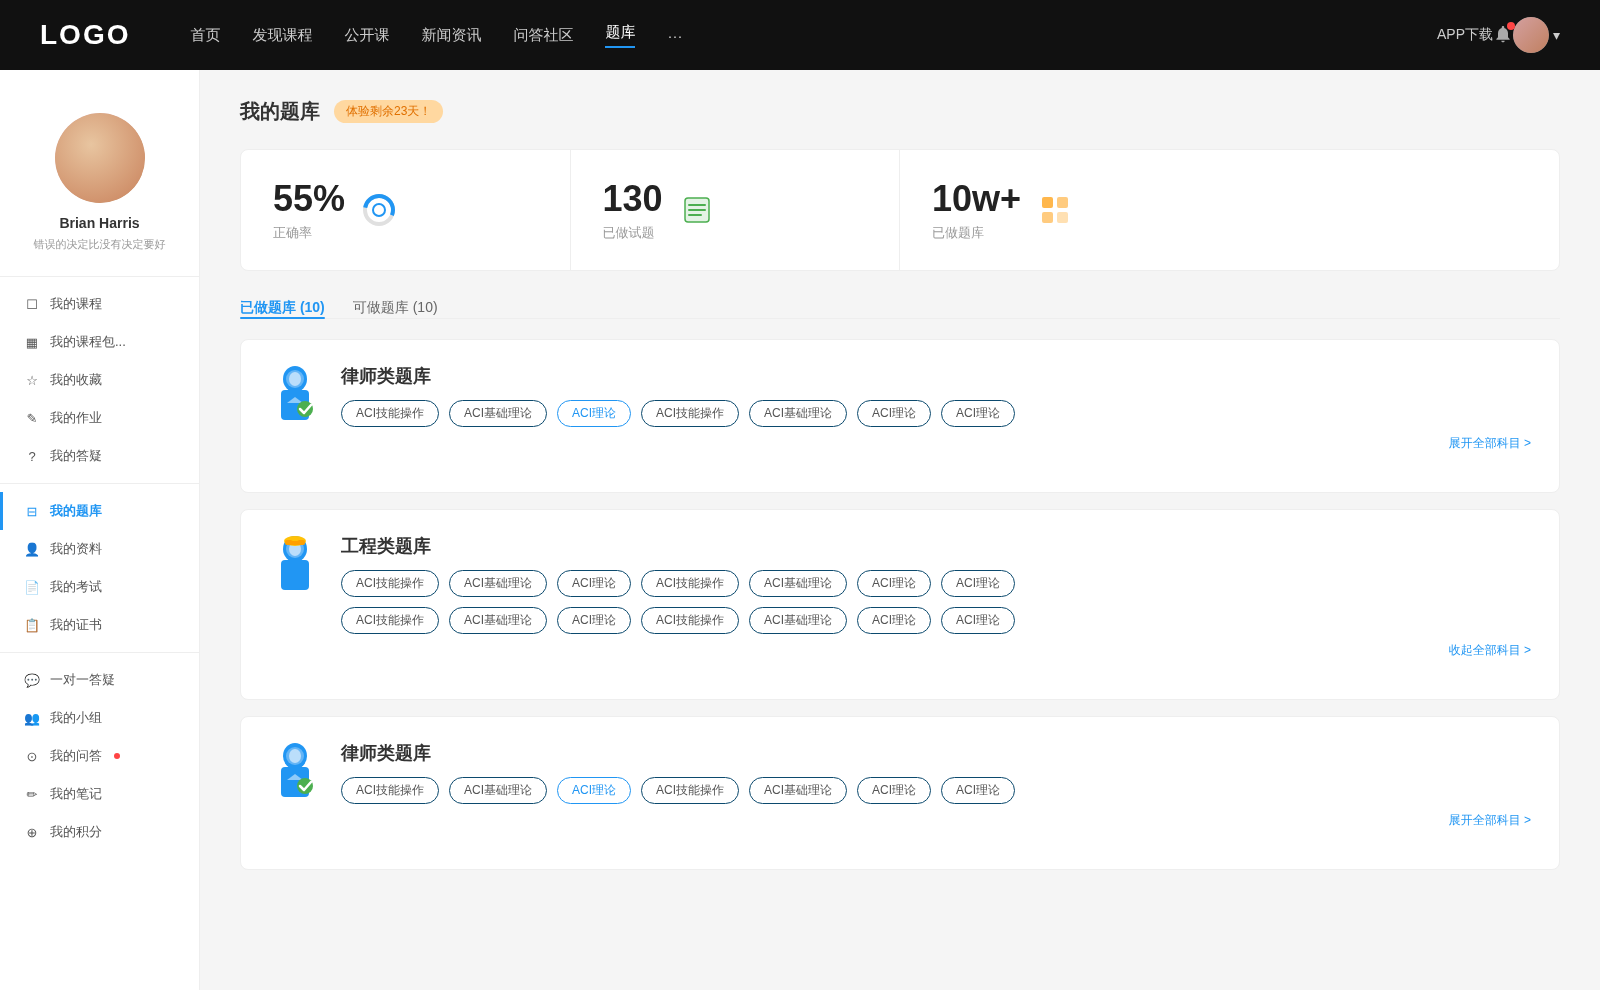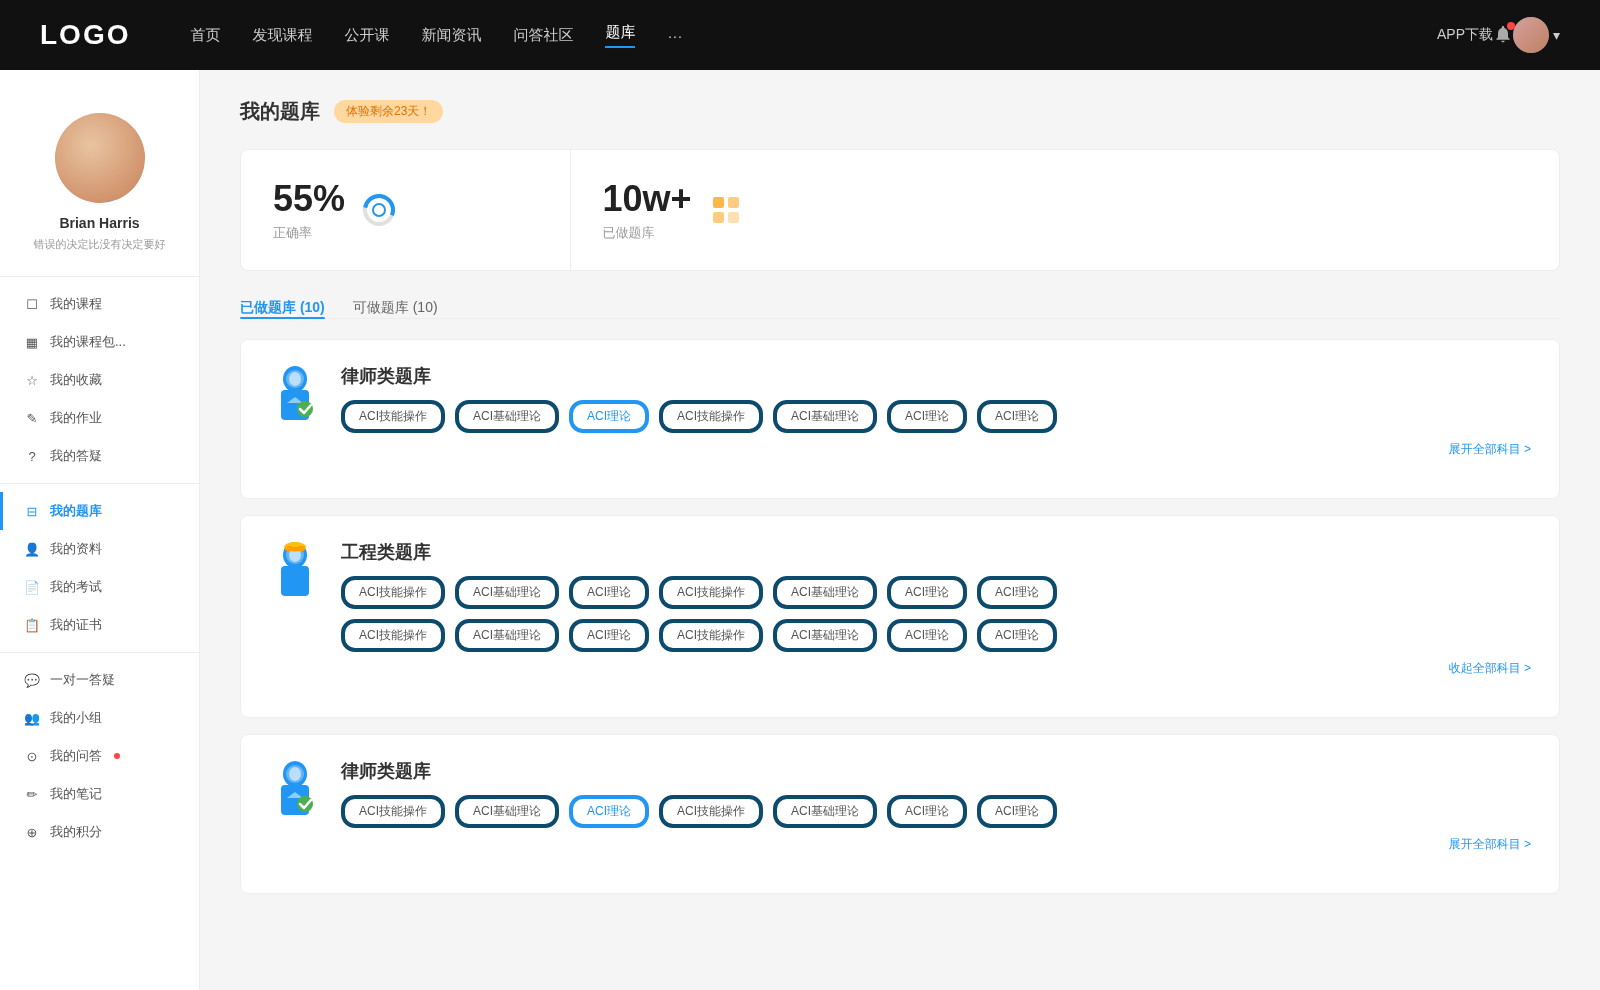--- a/index.html
+++ b/index.html
@@ -56,21 +56,21 @@
     .tab { font-size: 14px; padding-bottom: 1px; cursor: pointer; color: #666; position: relative; }
     .tab.active { color: #2196f3; font-weight: 600; }
     .tab.active::after { content: ''; position: absolute; bottom: -1px; left: 0; right: 0; height: 2px; background: #2196f3; border-radius: 2px; }
 
     
     .qbank-card { background: #fff; border-radius: 8px; padding: 24px 28px; margin-bottom: 16px; border: 1px solid #eee; }
     .qbank-header { display: flex; align-items: flex-start; gap: 20px; margin-bottom: 16px; }
     .qbank-icon { width: 60px; height: 70px; display: flex; align-items: center; justify-content: center; flex-shrink: 0; }
     .qbank-title { font-size: 18px; font-weight: 600; color: #333; margin-bottom: 12px; }
     .qbank-tags { display: flex; flex-wrap: wrap; gap: 10px; }
-    .qbank-tag { font-size: 12px; padding: 4px 14px; border-radius: 14px; border: 4px solid #0c4a6e; color: #555; cursor: pointer; background: #fff; }
+    .qbank-tag { font-size: 12px; padding: 4px 14px; border-radius: 14px; border: 1px solid #0c4a6e; color: #555; cursor: pointer; background: #fff; }
     .qbank-tag.selected { border-color: #2196f3; color: #2196f3; background: #fff; }
     .qbank-expand { text-align: right; color: #2196f3; font-size: 12px; cursor: pointer; margin-top: 8px; }
     .qbank-row2 { display: flex; flex-wrap: wrap; gap: 10px; margin-top: 10px; }
 
     
     .eng-icon { width: 52px; height: 60px; }
     .lawyer-icon { width: 52px; height: 60px; }
   </style>
 </head>
 <body>
@@ -190,20 +190,35 @@
         </div>
         <div class="stat-icon">
           <svg width="36" height="36" viewBox="0 0 36 36">
             <circle cx="18" cy="18" r="14" fill="none" stroke="#e0e0e0" stroke-width="4"></circle>
             <circle cx="18" cy="18" r="14" fill="none" stroke="#2196f3" stroke-width="4" stroke-dasharray="49.3 40.7" stroke-dashoffset="22" transform="rotate(-90 18 18)"></circle>
             <circle cx="18" cy="18" r="6" fill="none" stroke="#2196f3" stroke-width="2"></circle>
           </svg>
         </div>
       </div>
 
+      <div class="stat-item">
+        <div>
+          <div class="stat-value">130</div>
+          <div class="stat-label">已做试题</div>
+        </div>
+        <div class="stat-icon">
+          <svg width="32" height="32" viewBox="0 0 32 32">
+            <rect x="4" y="4" width="24" height="24" rx="3" fill="#4caf50" opacity="0.15"></rect>
+            <rect x="4" y="4" width="24" height="24" rx="3" fill="none" stroke="#4caf50" stroke-width="1.5"></rect>
+            <line x1="8" y1="11" x2="24" y2="11" stroke="#4caf50" stroke-width="2" stroke-linecap="round"></line>
+            <line x1="8" y1="16" x2="24" y2="16" stroke="#4caf50" stroke-width="2" stroke-linecap="round"></line>
+            <line x1="8" y1="21" x2="20" y2="21" stroke="#4caf50" stroke-width="2" stroke-linecap="round"></line>
+          </svg>
+        </div>
+      </div>
 
       <div class="stat-item">
         <div>
           <div class="stat-value">10w+</div>
           <div class="stat-label">已做题库</div>
         </div>
         <div class="stat-icon">
           <svg width="32" height="32" viewBox="0 0 32 32">
             <rect x="3" y="3" width="11" height="11" rx="2" fill="#ff9800" opacity="0.7"></rect>
             <rect x="18" y="3" width="11" height="11" rx="2" fill="#ff9800" opacity="0.5"></rect>

